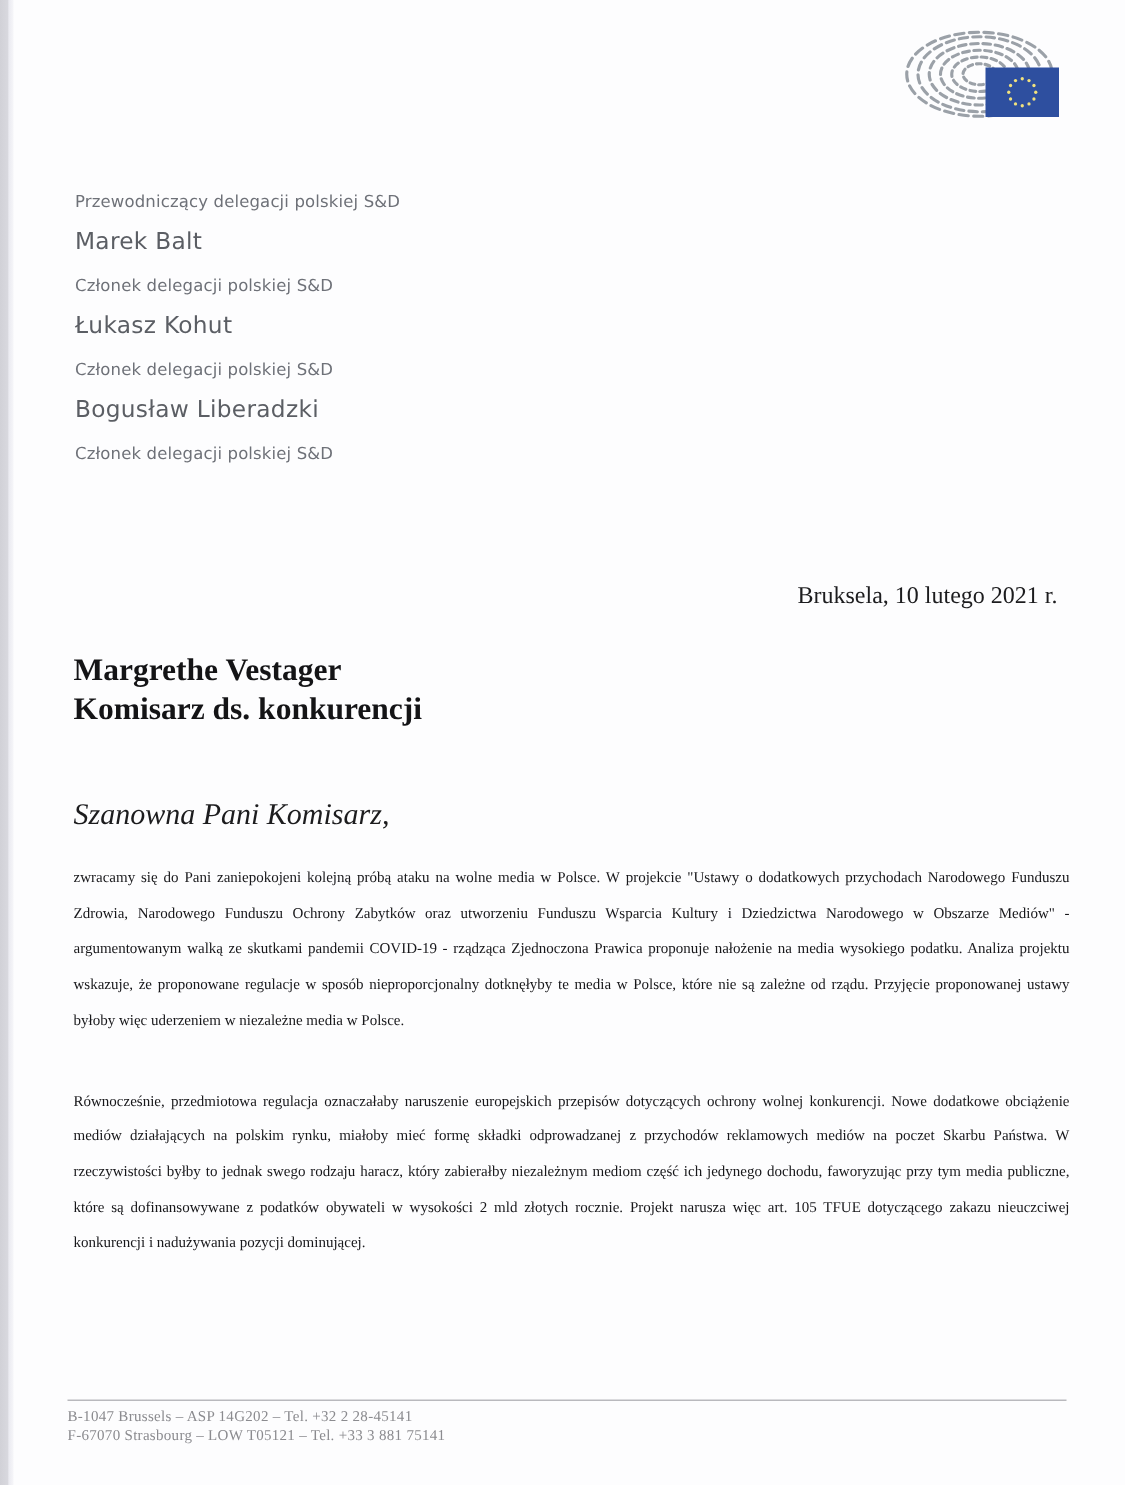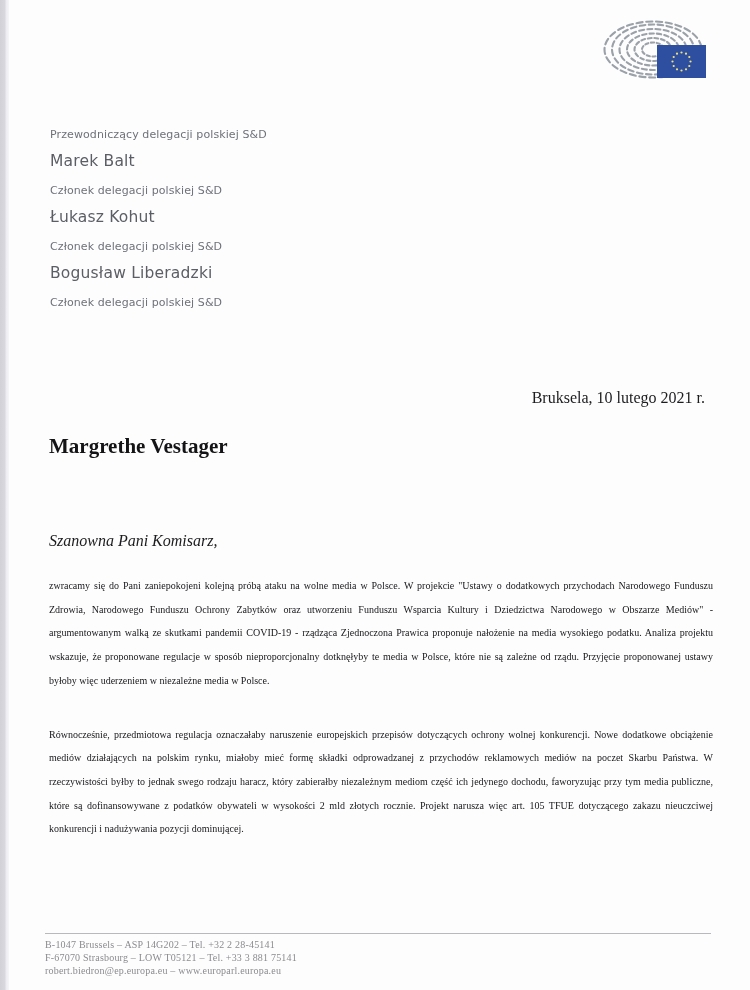--- a/index.html
+++ b/index.html
@@ -37,21 +37,21 @@
   }
 
   .recipient {
     position: absolute; left: 49px; top: 434px;
     font-size: 21px; font-weight: bold; color: #141416; line-height: 25.5px;
   }
   .recipient div { margin: 0; }
 
   .salutation {
     position: absolute; left: 49px; top: 532px;
-    font-style: italic; font-size: 16px; color: #1c1c1e; text-align: right;
+    font-style: italic; font-size: 20px; color: #1c1c1e; text-align: right;
   }
 
   .body-text {
     position: absolute; left: 49px; top: 574px; width: 664px;
     font-size: 10px; line-height: 23.7px; color: #17171a;
     text-align: justify;
   }
   .body-text p { margin: 0 0 30px 0; }
 
   .letter-footer { position: absolute; left: 45px; top: 933px; width: 666px; }
@@ -102,29 +102,29 @@
     <p class="sig-name">Łukasz Kohut</p>
     <p class="sig-title">Członek delegacji polskiej S&amp;D</p>
     <p class="sig-name">Bogusław Liberadzki</p>
     <p class="sig-title">Członek delegacji polskiej S&amp;D</p>
   </div>
 
   <div class="dateline">Bruksela, 10 lutego 2021 r.</div>
 
   <div class="recipient">
     <div>Margrethe Vestager</div>
+    <div>Komisarz ds. konkurencji</div>
   </div>
 
   <div class="salutation">Szanowna Pani Komisarz,</div>
 
   <div class="body-text">
     <p>zwracamy się do Pani zaniepokojeni kolejną próbą ataku na wolne media w Polsce. W projekcie "Ustawy o dodatkowych przychodach Narodowego Funduszu Zdrowia, Narodowego Funduszu Ochrony Zabytków oraz utworzeniu Funduszu Wsparcia Kultury i Dziedzictwa Narodowego w Obszarze Mediów" - argumentowanym walką ze skutkami pandemii COVID-19 - rządząca Zjednoczona Prawica proponuje nałożenie na media wysokiego podatku. Analiza projektu wskazuje, że proponowane regulacje w sposób nieproporcjonalny dotknęłyby te media w Polsce, które nie są zależne od rządu. Przyjęcie proponowanej ustawy byłoby więc uderzeniem w niezależne media w Polsce.</p>
     <p>Równocześnie, przedmiotowa regulacja oznaczałaby naruszenie europejskich przepisów dotyczących ochrony wolnej konkurencji. Nowe dodatkowe obciążenie mediów działających na polskim rynku, miałoby mieć formę składki odprowadzanej z przychodów reklamowych mediów na poczet Skarbu Państwa. W rzeczywistości byłby to jednak swego rodzaju haracz, który zabierałby niezależnym mediom część ich jedynego dochodu, faworyzując przy tym media publiczne, które są dofinansowywane z podatków obywateli w wysokości 2 mld złotych rocznie. Projekt narusza więc art. 105 TFUE dotyczącego zakazu nieuczciwej konkurencji i nadużywania pozycji dominującej.</p>
   </div>
 
   <div class="letter-footer">
     <div class="footer-rule"></div>
     <p class="footer-line">B-1047 Brussels – ASP 14G202 – Tel. +32 2 28-45141</p>
     <p class="footer-line">F-67070 Strasbourg – LOW T05121 – Tel. +33 3 881 75141</p>
-    <p class="footer-line">robert.biedron@ep.europa.eu – www.europarl.europa.eu</p>
   </div>
 
 </div>
 
 </body></html>

